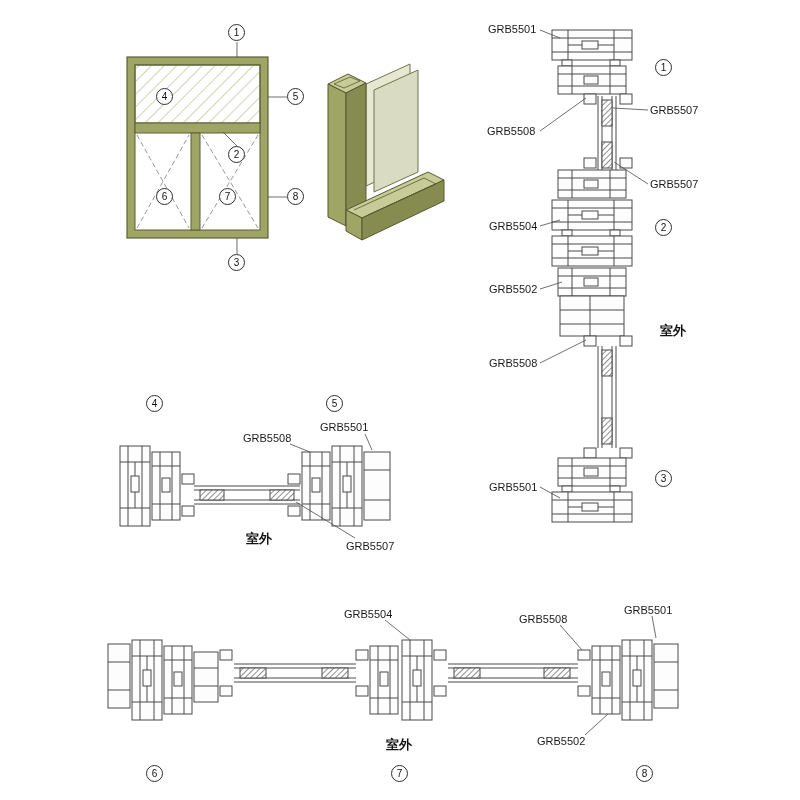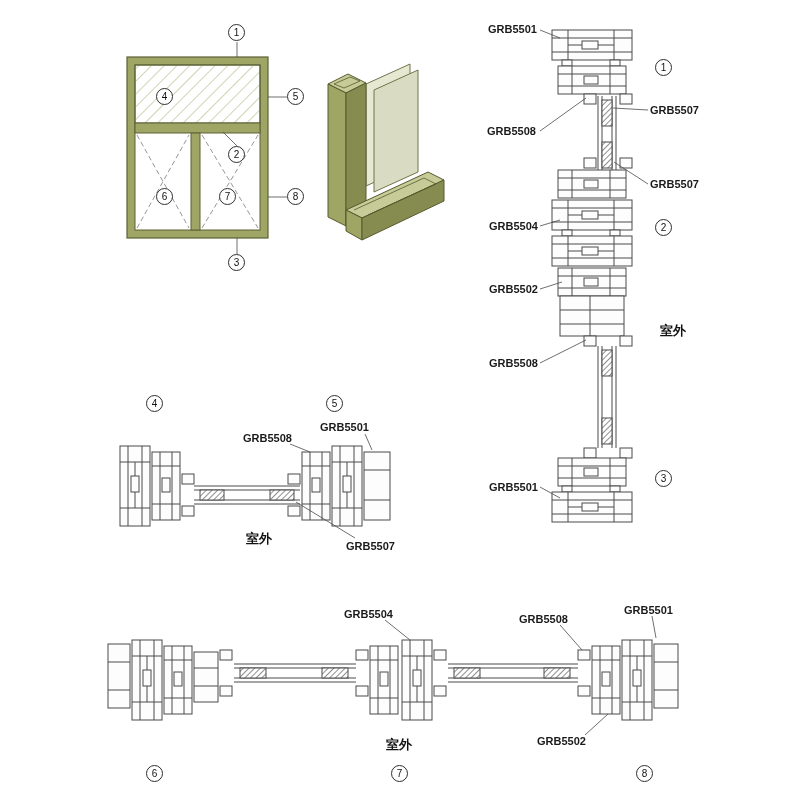--- a/index.html
+++ b/index.html
@@ -2,21 +2,21 @@
 <html><head>
 <meta charset="utf-8">
 <style>
   html,body{margin:0;padding:0;background:#fff;}
   #canvas{
     position:relative;width:800px;height:800px;background:#fff;overflow:hidden;
     font-family:"Liberation Sans",sans-serif;
   }
   #art{position:absolute;left:0;top:0;}
   .lbl{
-    position:absolute;font-size:11px;font-weight:700;color:#1a1a1a;
+    position:absolute;font-size:11px;font-weight:400;color:#1a1a1a;
     white-space:nowrap;line-height:13px;
   }
   .cn{
     position:absolute;font-size:13px;font-weight:700;color:#111;white-space:nowrap;
   }
   .callout{
     position:absolute;width:17px;height:17px;border:1.2px solid #2e2e2e;border-radius:50%;
     background:#fff;display:flex;align-items:center;justify-content:center;
     font-size:10px;font-weight:400;color:#111;box-sizing:border-box;
   }

